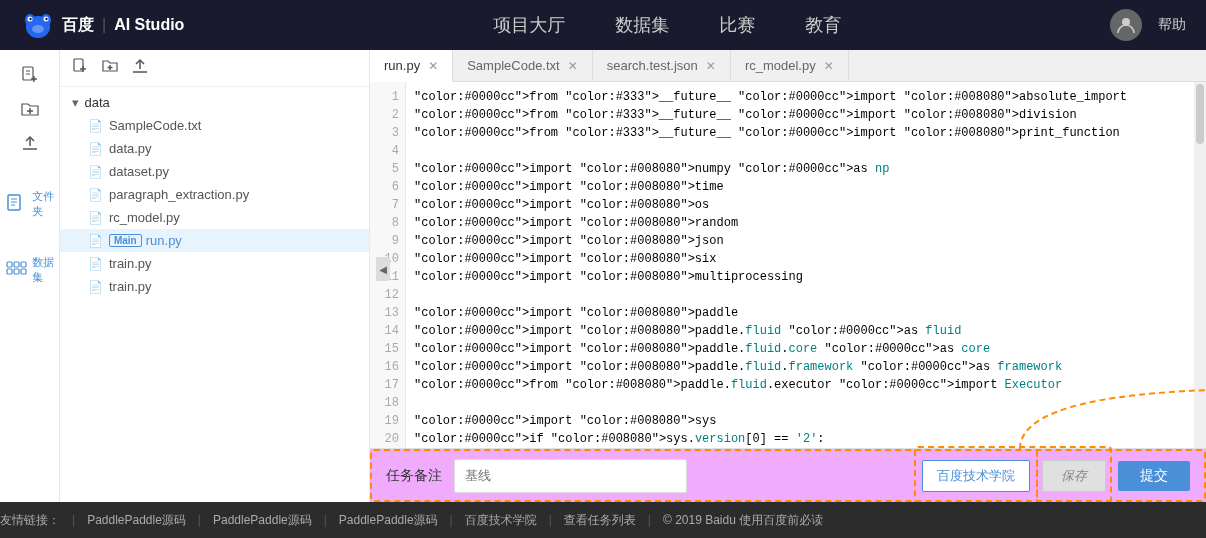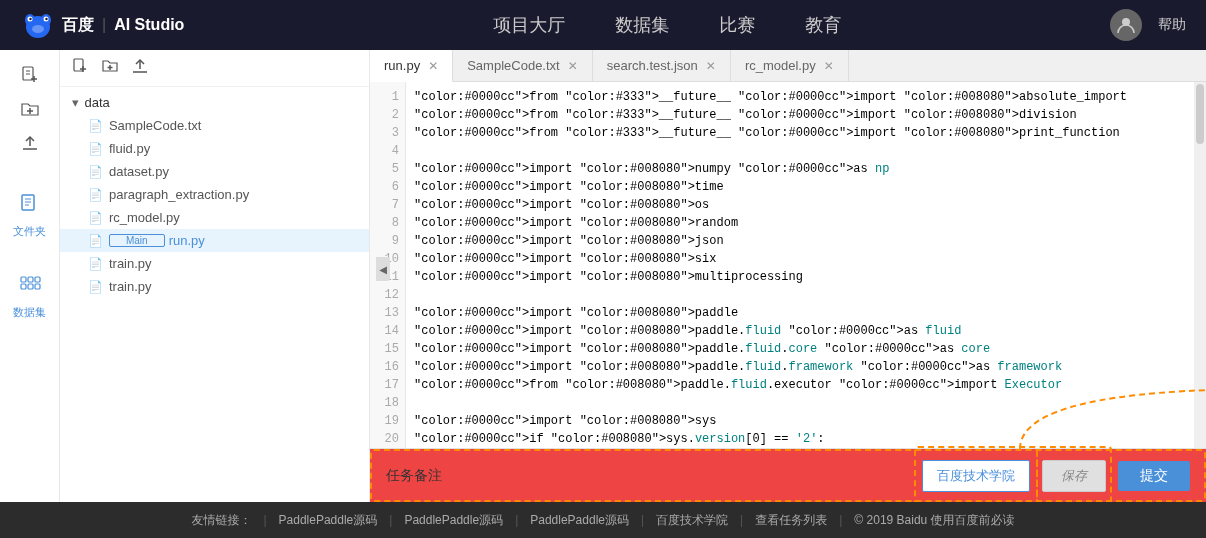--- a/index.html
+++ b/index.html
@@ -97,21 +97,21 @@
       display: flex;
       align-items: center;
       justify-content: center;
       cursor: pointer;
       border-radius: 4px;
       color: #666;
       font-size: 16px;
     }
     .sidebar-section {
       display: flex;
-      flex-direction: column;
+      flex-direction: row;
       align-items: center;
       margin-top: 10px;
     }
     .sidebar-section-icon {
       width: 40px;
       height: 40px;
       display: flex;
       align-items: center;
       justify-content: center;
       cursor: pointer;
@@ -168,23 +168,24 @@
     }
     .file-tree-item.active {
       background: #e8f4fd;
     }
     .file-icon { margin-right: 6px; color: #999; font-size: 12px; }
     .main-badge {
       background: #e8f4fd;
       border: 1px solid #4a90d9;
       color: #4a90d9;
       font-size: 10px;
-      padding: 0 16px;
+      padding: 0 4px;
       border-radius: 2px;
       margin-right: 4px;
+      font-weight: bold;
     }
 
     
     .editor-area {
       flex: 1;
       display: flex;
       flex-direction: column;
       background: #fff;
       overflow: hidden;
     }
@@ -260,21 +261,21 @@
       width: 8px;
       height: 60px;
       background: #ccc;
       border-radius: 4px;
       margin: 2px auto;
     }
 
     
     .bottom-panel {
       height: 54px;
-      background: #ef4444;
+      background: #f0abfc;
       border-top: 1px solid #e0e0e0;
       display: flex;
       align-items: center;
       padding: 0 16px;
       gap: 12px;
       flex-shrink: 0;
       position: relative;
     }
     .task-note-label {
       font-size: 14px;
@@ -331,21 +332,20 @@
       border-radius: 4px;
       pointer-events: none;
     }
 
     
     .footer {
       background: #2c2c2c;
       height: 36px;
       display: flex;
       align-items: center;
-      justify-content: center;
       gap: 12px;
       flex-shrink: 0;
     }
     .footer-label {
       color: #aaa;
       font-size: 12px;
     }
     .footer-link {
       color: #aaa;
       font-size: 12px;
@@ -495,21 +495,21 @@
       <div class="file-tree-folder">
         <span class="folder-icon">▾</span>
         <span>data</span>
       </div>
       <div class="file-tree-item">
         <span class="file-icon">📄</span>
         <span>SampleCode.txt</span>
       </div>
       <div class="file-tree-item">
         <span class="file-icon">📄</span>
-        <span>fluid.py</span>
+        <span>data.py</span>
       </div>
       <div class="file-tree-item">
         <span class="file-icon">📄</span>
         <span>dataset.py</span>
       </div>
       <div class="file-tree-item">
         <span class="file-icon">📄</span>
         <span>paragraph_extraction.py</span>
       </div>
       <div class="file-tree-item">
@@ -582,20 +582,21 @@
       <div class="scrollbar-area">
         <div class="scrollbar-thumb"></div>
       </div>
     </div>
 
     <div class="bottom-panel" style="position:relative;">
 
       <div class="annotation-box" style="left:0; top:0; right:0; bottom:0; border-color:#ff8c00;"></div>
 
       <span class="task-note-label">任务备注</span>
+      <input class="task-note-input" type="text" placeholder="基线" style="">
 
       <div style="flex:1;"></div>
 
       <div style="position:relative; display:flex; align-items:center; gap:8px;">
         <div class="annotation-box" style="left:-8px; top:-14px; right:-8px; bottom:-14px; border-color:#ff8c00;"></div>
         <button class="btn-view-tasks">百度技术学院</button>
       </div>
 
       <div style="position:relative; display:flex; align-items:center; gap:0;">
         <div class="annotation-box" style="left:-6px; top:-14px; right:-6px; bottom:-14px; border-color:#ff8c00;"></div>

